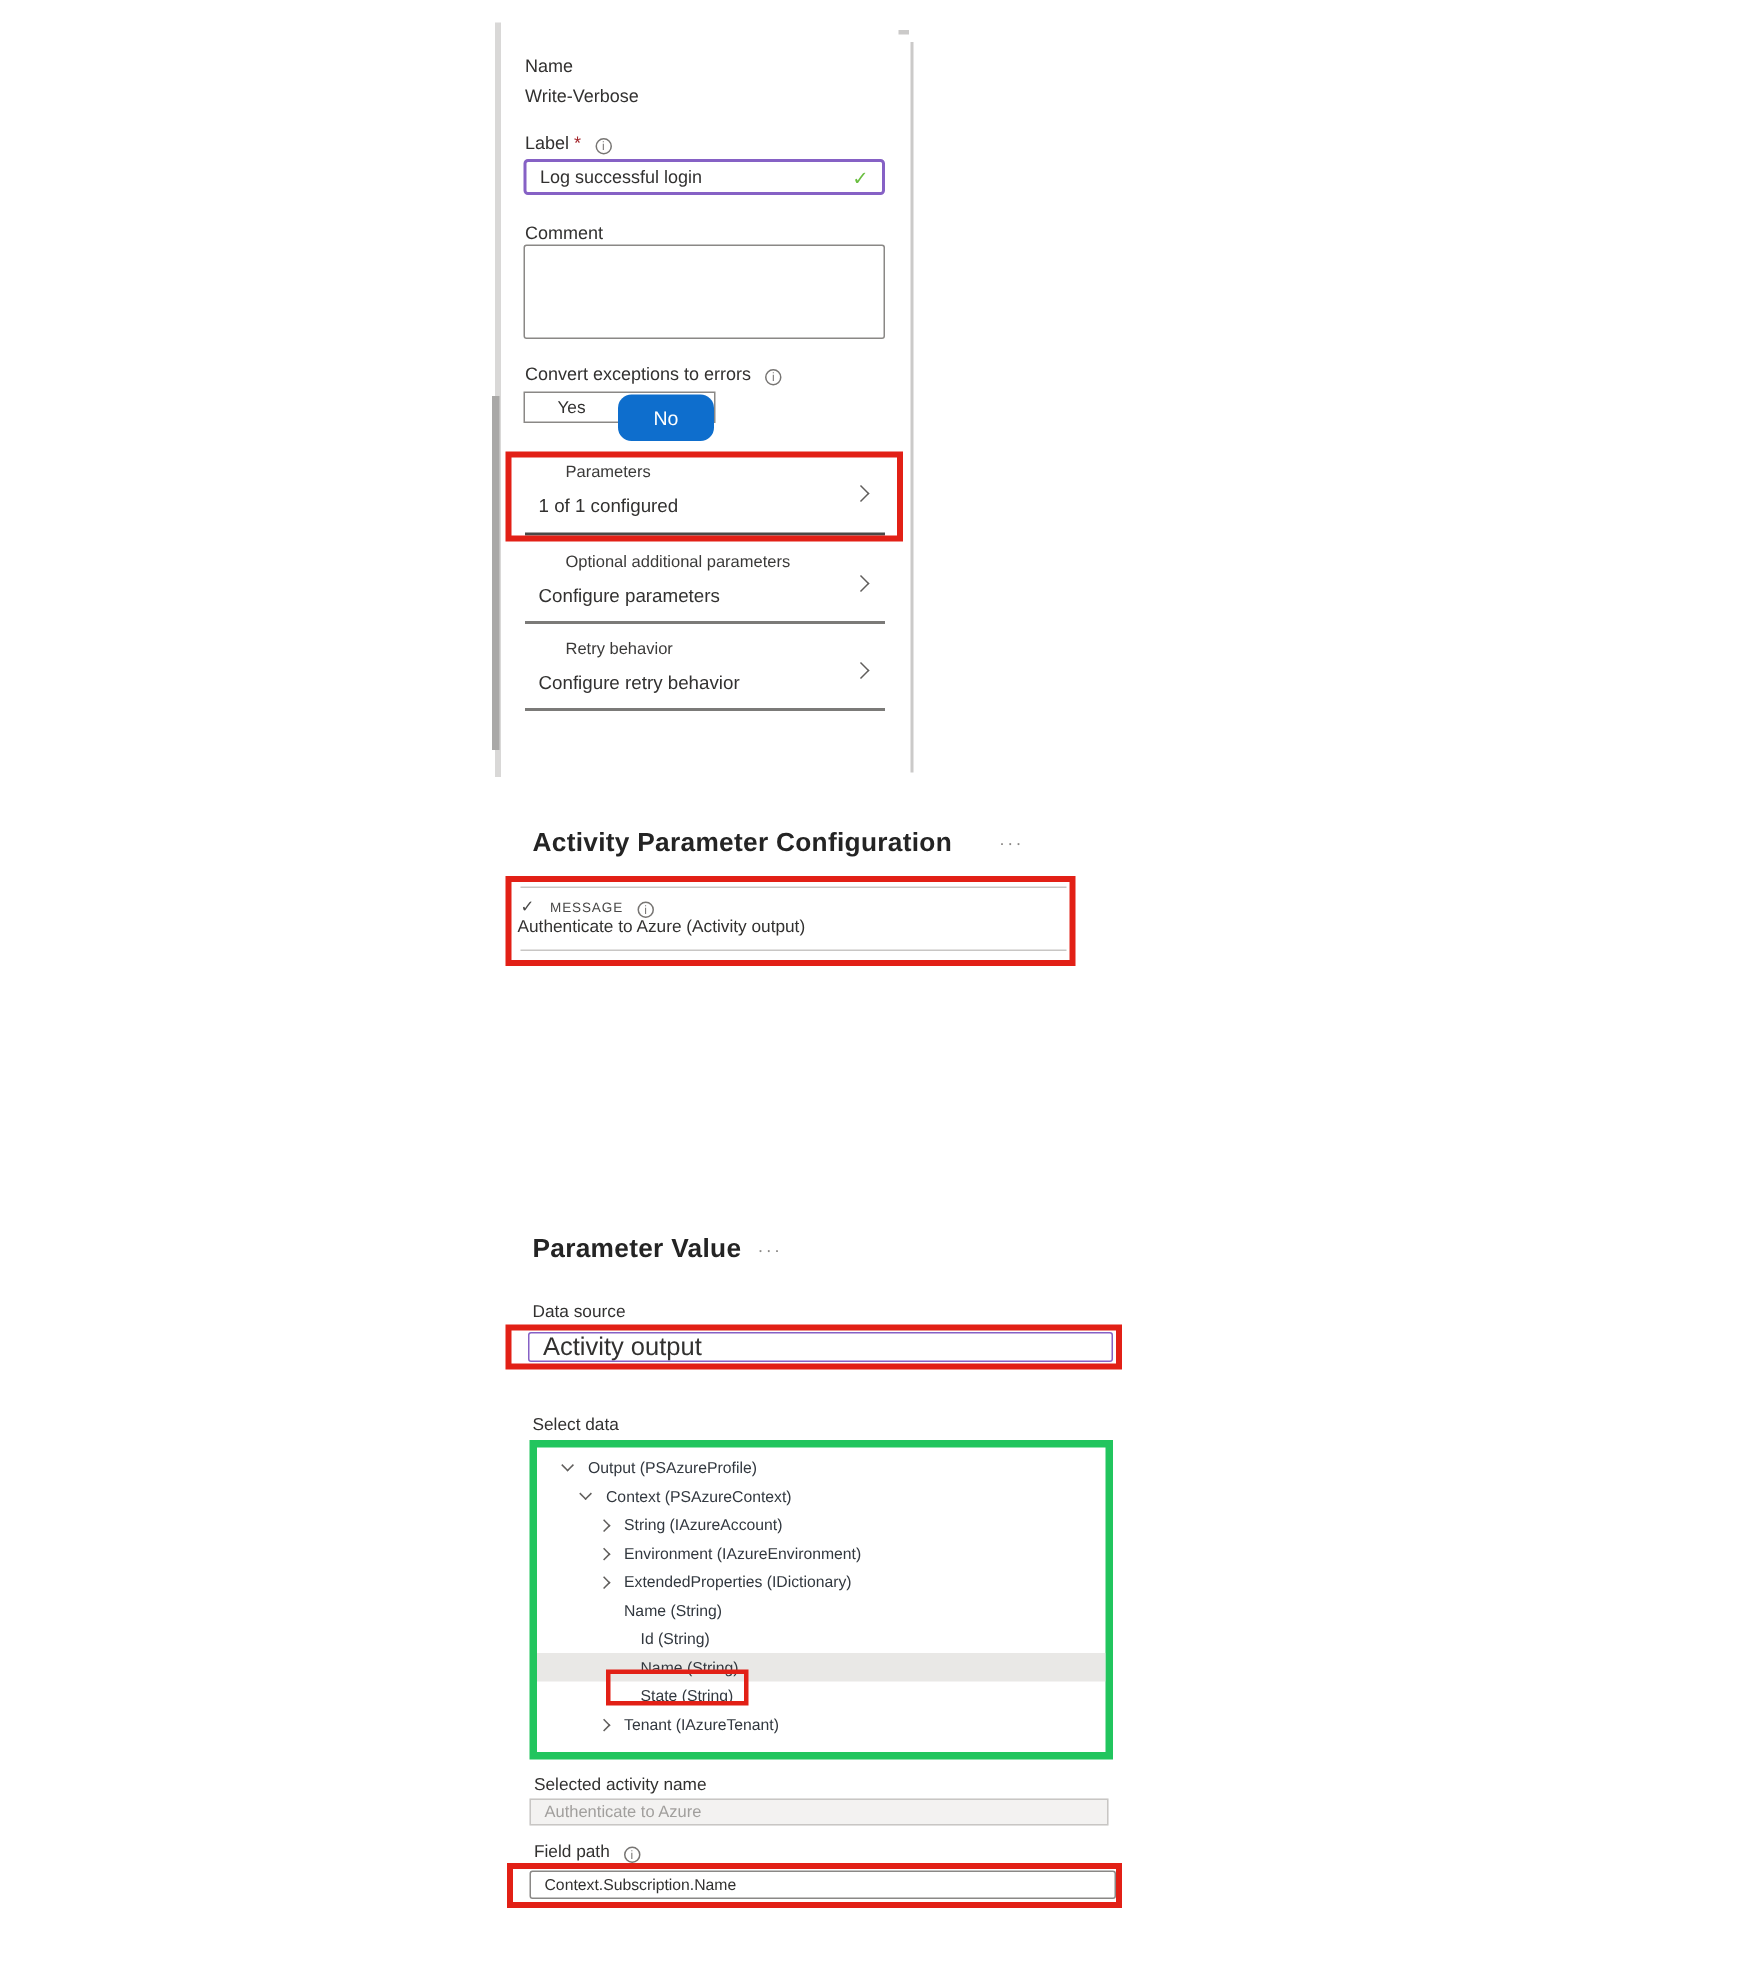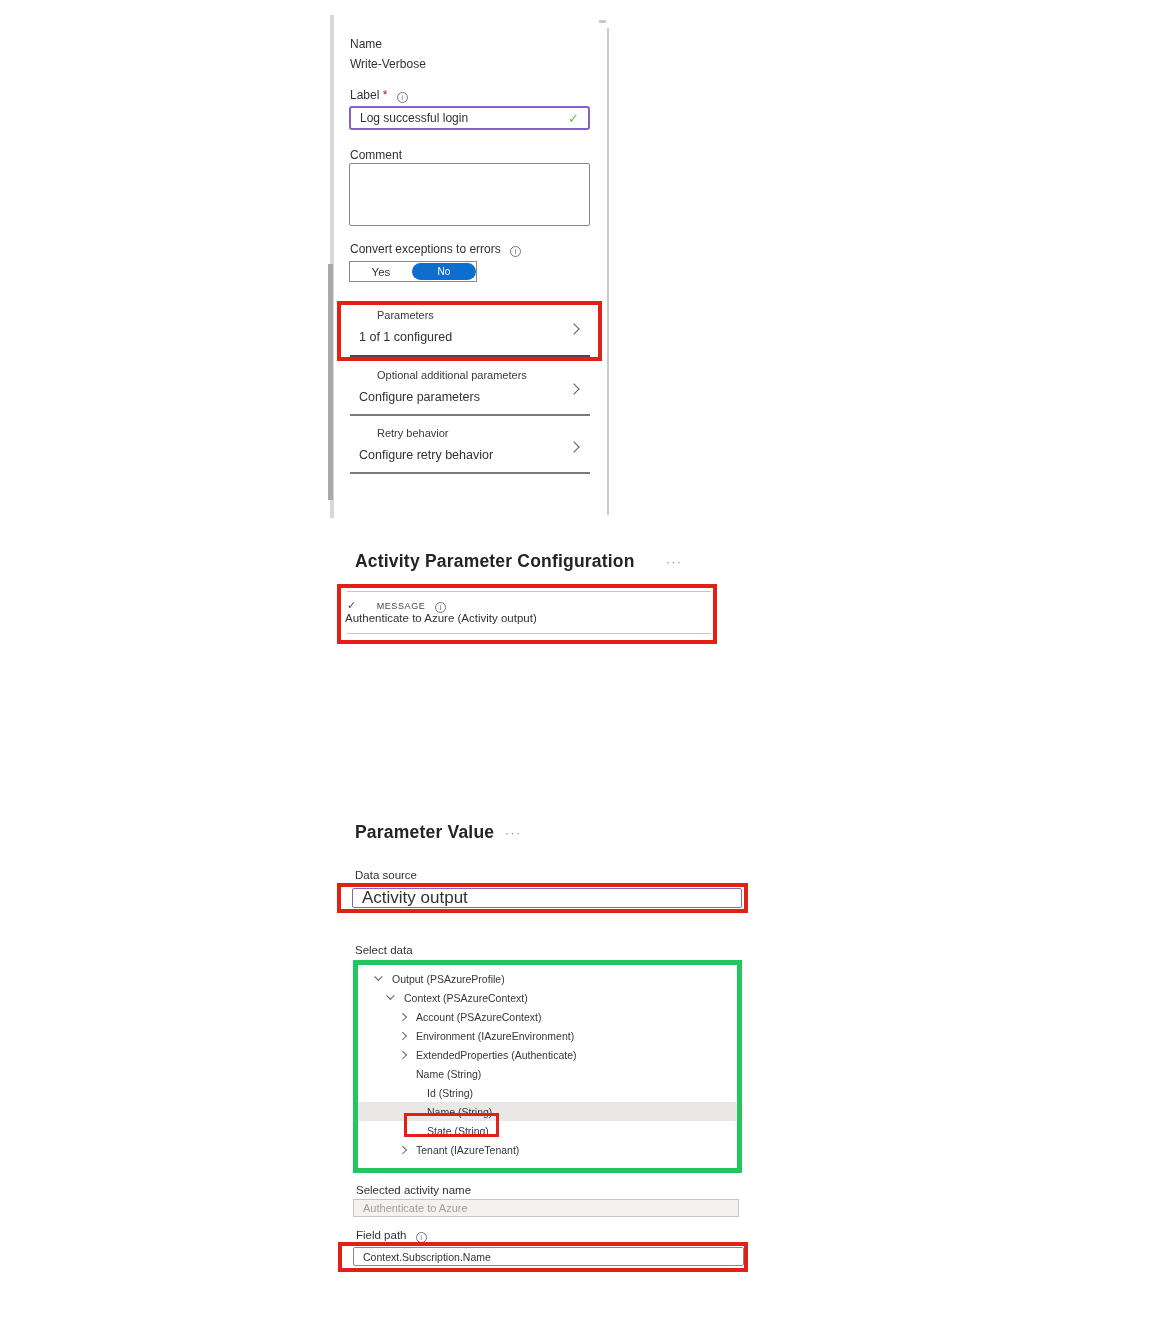--- a/index.html
+++ b/index.html
@@ -43,22 +43,22 @@
   .check-icon{font-size:13px;color:var(--success-green)}
   .check-dark{font-size:11px;color:#494847}
   .check-icon::after,.check-dark::after{content:"\2713"}
   .req{color:#a4262c}
   .chev-big{position:absolute;width:8px;height:8px;border-top:1.6px solid #605e5c;border-right:1.6px solid #605e5c;transform:rotate(45deg)}
   .dots{position:absolute;color:#8a8886;font-size:12px;letter-spacing:1.5px;white-space:nowrap}
 
   
   .toggle{position:absolute;left:349px;top:261px;width:128px;height:21px;border:1px solid #8a8886;border-radius:0;background:#fff}
   .toggle .yes{position:absolute;left:0;top:0;width:62px;height:19px;display:flex;align-items:center;justify-content:center;font-size:11.5px;color:var(--ink)}
-  .toggle .no{position:absolute;left:62px;top:1px;width:64px;height:17px;border-radius:9px;background:var(--toggle-blue);
-    display:flex;align-items:center;justify-content:center;font-size:10px;color:#fff}
+  .toggle .no{position:absolute;left:62px;top:1px;width:64px;height:31px;border-radius:9px;background:var(--toggle-blue);
+    display:flex;align-items:center;justify-content:center;font-size:13px;color:#fff}
 
   
   .sec-row{position:absolute;left:350px;width:240px;height:56px;cursor:pointer}
   .sec-title{position:absolute;left:27px;top:6px;font-size:11px;color:#3b3a39;white-space:nowrap}
   .sec-sub{position:absolute;left:9px;top:27px;font-size:12.5px;color:var(--ink);white-space:nowrap}
   .sec-chev{position:absolute;right:12px;top:22px}
 
   
   .h1{position:absolute;font-size:17.5px;font-weight:bold;color:#242424;letter-spacing:.2px;white-space:nowrap}
 
@@ -139,21 +139,21 @@
     <span class="chev-big sec-chev"></span>
   </div>
   <div class="h-sep" style="left:350px;top:472px;width:240px"></div>
 
   <div class="h1" style="left:355px;top:551px">Activity Parameter Configuration</div>
   <div class="dots" style="left:666px;top:555px">···</div>
 
   <div class="thin-line" style="left:347px;top:591px;width:364px"></div>
   <div class="abs" style="left:347px;top:595px">
     <span class="check-dark"></span>
-    <span class="msg-name" style="position:static;margin-left:16px">MESSAGE</span>
+    <span class="msg-name" style="position:static;margin-left:6px">MESSAGE</span>
     <span class="info-icon" style="margin-left:5px"></span>
   </div>
   <div class="msg-val" style="left:345px;top:612px">Authenticate to Azure (Activity output)</div>
   <div class="thin-line" style="left:347px;top:633px;width:364px"></div>
   <div class="ann" style="left:337px;top:584px;width:380px;height:60px"></div>
 
   <div class="h1" style="left:355px;top:822px">Parameter Value</div>
   <div class="dots" style="left:505px;top:826px">···</div>
 
   <div class="lbl" style="left:355px;top:869px">Data source</div>
@@ -173,33 +173,33 @@
       <div class="tree-row lvl2">
         <span class="chev-box">
           <i class="tchev down"></i>
         </span>
         <span class="tree-label">Context (PSAzureContext)</span>
       </div>
       <div class="tree-row lvl3">
         <span class="chev-box">
           <i class="tchev right"></i>
         </span>
-        <span class="tree-label">Account (PSAzureContext)</span>
+        <span class="tree-label">String (IAzureAccount)</span>
       </div>
       <div class="tree-row lvl3">
         <span class="chev-box">
           <i class="tchev right"></i>
         </span>
         <span class="tree-label">Environment (IAzureEnvironment)</span>
       </div>
       <div class="tree-row lvl3">
         <span class="chev-box">
           <i class="tchev right"></i>
         </span>
-        <span class="tree-label">ExtendedProperties (Authenticate)</span>
+        <span class="tree-label">ExtendedProperties (IDictionary)</span>
       </div>
       <div class="tree-row lvl3">
         <span class="leaf-spacer"></span>
         <span class="tree-label">Name (String)</span>
       </div>
       <div class="tree-row lvl4">
         <span class="leaf-spacer"></span>
         <span class="tree-label">Id (String)</span>
       </div>
       <div class="tree-row lvl4 selected">

